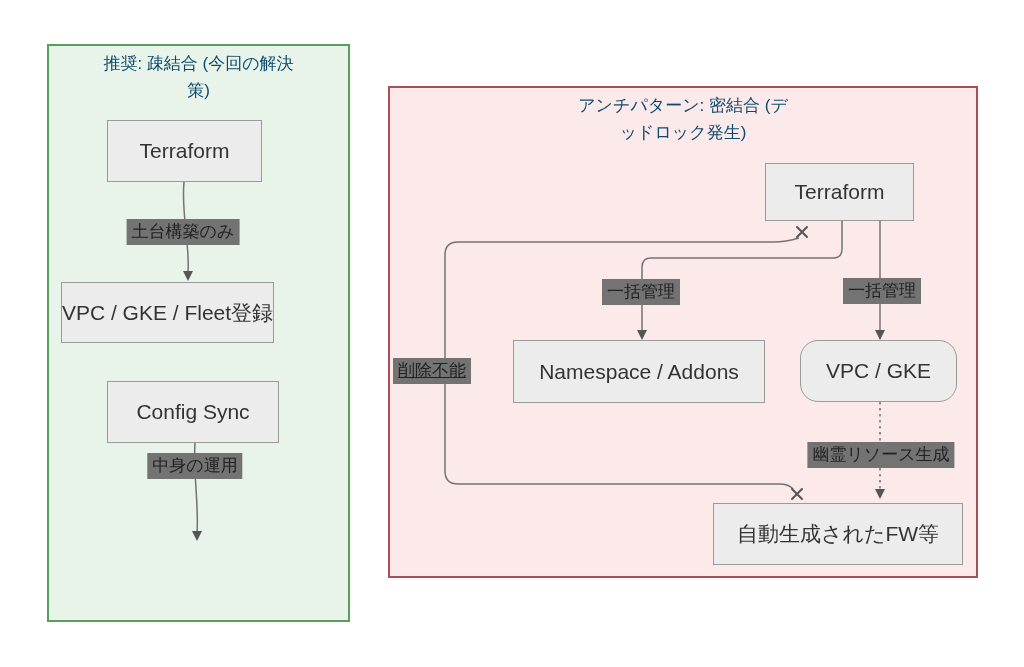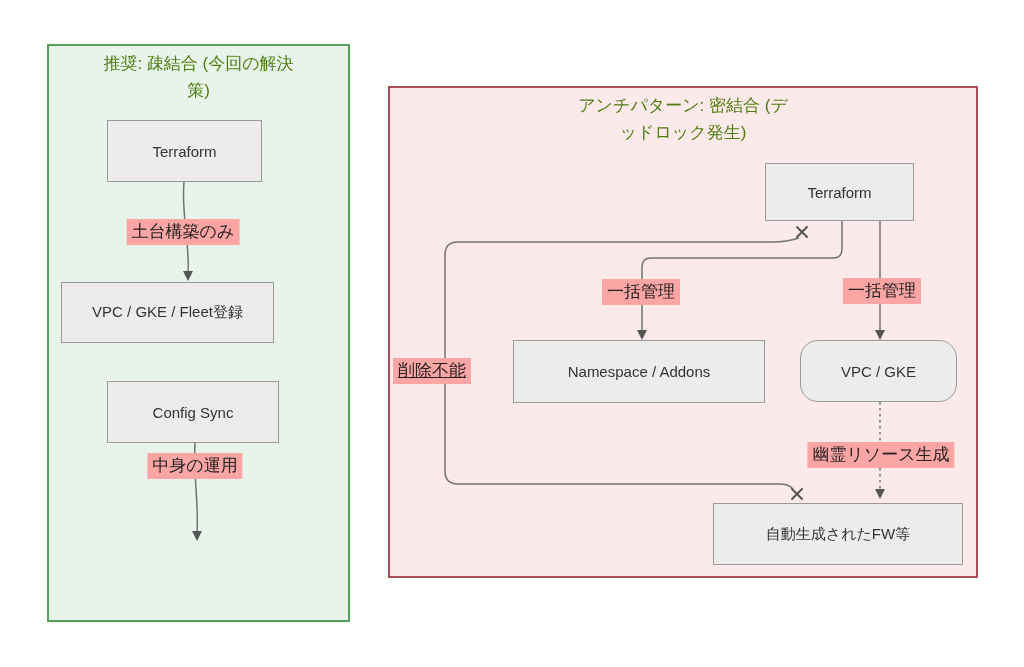--- a/index.html
+++ b/index.html
@@ -4,32 +4,32 @@
 <style>
   html,body{margin:0;padding:0;background:#ffffff;}
   body{font-family:"Liberation Sans","DejaVu Sans",sans-serif;}
   .canvas{position:relative;width:1024px;height:667px;background:#ffffff;overflow:hidden;}
   .panel{position:absolute;box-sizing:border-box;border:2px solid;}
   .panel.green{left:47px;top:44px;width:303px;height:578px;
     background:var(--left-panel-fill,#e8f4e9);border-color:var(--left-panel-border,#57a05c);}
   .panel.red{left:388px;top:86px;width:590px;height:492px;
     background:var(--right-panel-fill,#fce9ea);border-color:var(--right-panel-border,#aa4f58);}
   .panel-title{position:absolute;left:0;right:0;text-align:center;
-    font-size:17px;line-height:27px;color:#4d7c0f;}
+    font-size:17px;line-height:27px;color:#0c4a6e;}
   .panel.green .panel-title{top:4px;}
   .panel.red .panel-title{top:4px;}
   svg.connectors{position:absolute;left:0;top:0;width:1024px;height:667px;pointer-events:none;}
   svg.connectors path.edge{fill:none;stroke:var(--edge-color,#737373);stroke-width:1.5;}
   svg.connectors path.edge.dotted{stroke-dasharray:2.5,3.5;}
   svg.connectors polygon.arrowhead{fill:#555;stroke:none;}
   svg.connectors path.cross{fill:none;stroke:#555;stroke-width:2;stroke-linecap:round;}
   .node{position:absolute;box-sizing:border-box;display:flex;align-items:center;justify-content:center;
     background:var(--node-fill,#ececec);border:1px solid var(--node-border,#9a9a9a);
-    font-size:15px;color:#333;text-align:right;white-space:nowrap;}
-  .edge-label{position:absolute;transform:translate(-50%,-50%);background:#fca5a5;
+    font-size:21px;color:#333;text-align:right;white-space:nowrap;}
+  .edge-label{position:absolute;transform:translate(-50%,-50%);background:#737373;
     padding:2px 5px;font-size:17px;color:#222;white-space:nowrap;line-height:22px;}
 </style>
 </head>
 <body>
 
 <div class="canvas">
 
   <div class="panel green">
     <div class="panel-title">
       <div>推奨: 疎結合 (今回の解決</div>

